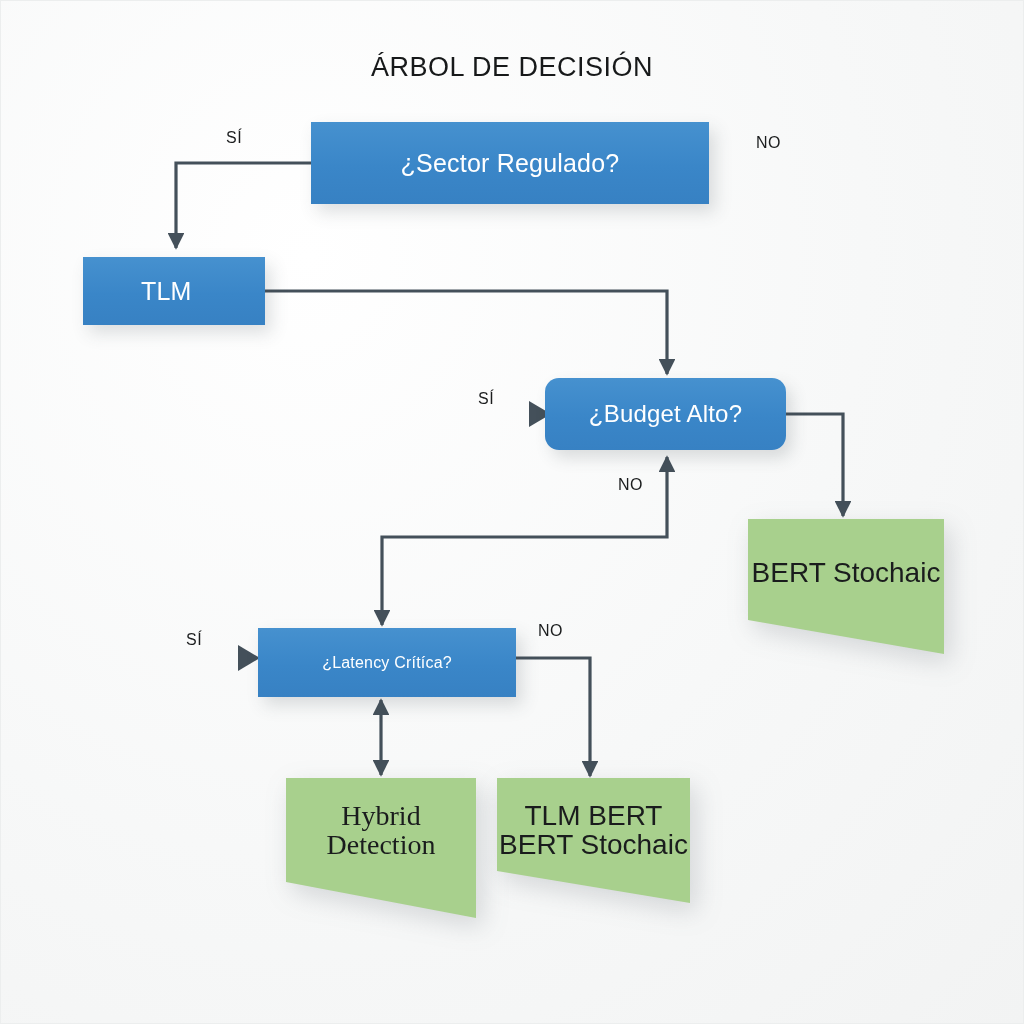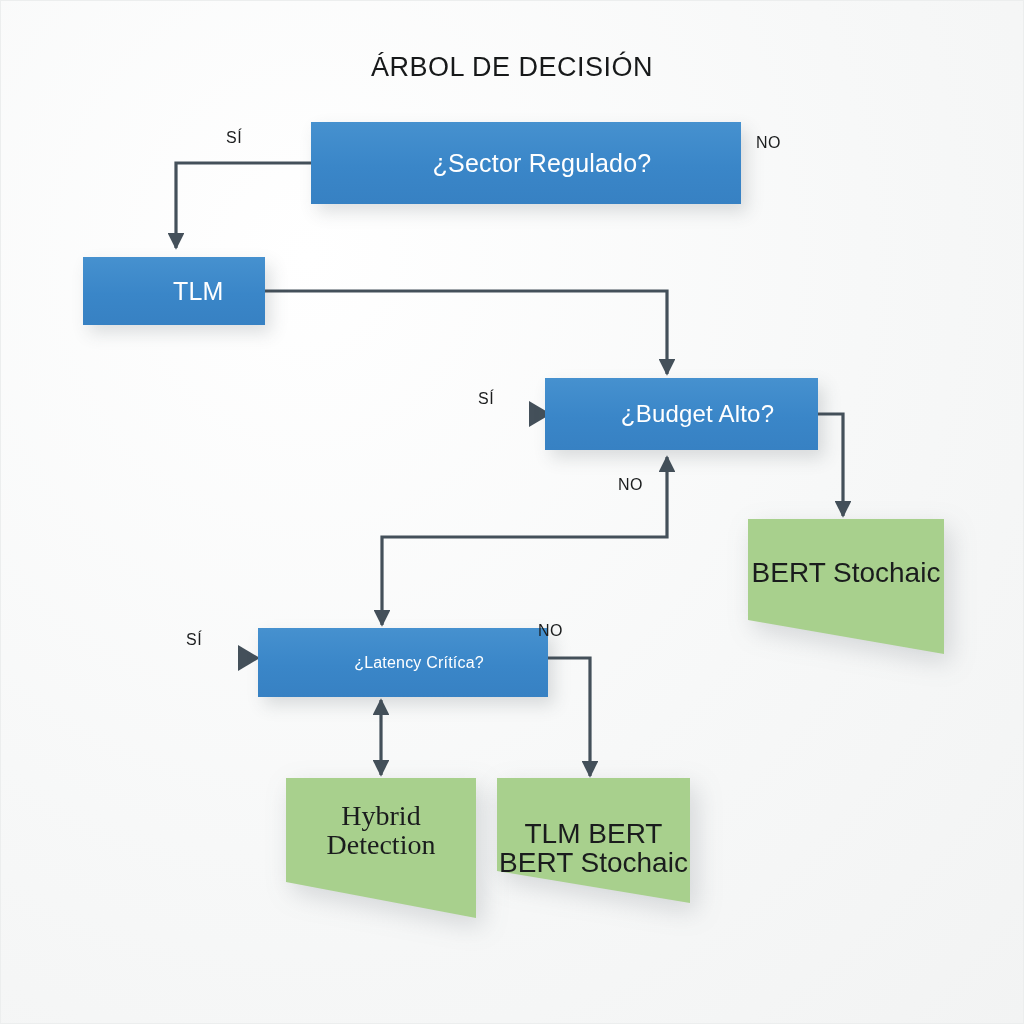--- a/index.html
+++ b/index.html
@@ -56,25 +56,24 @@
     background: linear-gradient(180deg, #4691cf 0%, #3a86c8 55%, #3781c3 100%);
     color: #ffffff;
     display: flex;
     align-items: center;
     justify-content: center;
     font-size: 25px;
     font-weight: 400;
     letter-spacing: 0.2px;
     box-shadow: 6px 8px 16px rgba(60, 70, 80, 0.17);
     white-space: nowrap;
-    padding-left: 32px;
   }
   .node-decision.align-left-ish {
     justify-content: flex-start;
-    padding-left: 90px;
+    padding-left: 58px;
     box-sizing: border-box;
   }
 
   
   .node-leaf-wrap {
     position: absolute;
     filter: drop-shadow(6px 9px 13px rgba(70, 80, 90, 0.20));
   }
   .node-leaf-shape {
     display: block;
@@ -140,21 +139,21 @@
   </svg>
 
   <div class="node-decision" style="left:311px; top:122px; width:398px; height:82px;">
     <span>¿Sector Regulado?</span>
   </div>
 
   <div class="node-decision align-left-ish" style="left:83px; top:257px; width:182px; height:68px; font-size:25px;">
     <span>TLM</span>
   </div>
 
-  <div class="node-decision" style="left:545px; top:378px; width:241px; height:72px; font-size:24px;">
+  <div class="node-decision" style="left:545px; top:378px; width:241px; height:72px; font-size:24px;border-radius:14px;">
     <span>¿Budget Alto?</span>
   </div>
 
   <div class="node-decision" style="left:258px; top:628px; width:258px; height:69px; font-size:16px;">
     <span>¿Latency Crítíca?</span>
   </div>
 
   <div class="node-leaf-wrap" style="left:748px; top:519px; width:196px; height:135px;">
     <svg class="node-leaf-shape" width="196" height="135" viewBox="0 0 196 135">
       <polygon points="0,0 196,0 196,135 0,101" fill="#a8d08d"></polygon>
@@ -167,21 +166,21 @@
       <polygon points="0,0 190,0 190,140 0,104" fill="#a8d08d"></polygon>
     </svg>
     <div class="node-leaf-label" style="top:23px;">Hybrid
 Detection</div>
   </div>
 
   <div class="node-leaf-wrap" style="left:497px; top:778px; width:193px; height:125px;">
     <svg class="node-leaf-shape" width="193" height="125" viewBox="0 0 193 125">
       <polygon points="0,0 193,0 193,125 0,93" fill="#a8d08d"></polygon>
     </svg>
-    <div class="node-leaf-label" style="top:41px;">TLM BERT
+    <div class="node-leaf-label" style="top:23px;">TLM BERT
 BERT Stochaic</div>
   </div>
 
   <div class="edge-label" style="left:226px; top:129px;">SÍ</div>
 
   <div class="edge-label" style="left:756px; top:134px;">NO</div>
 
   <div class="edge-label" style="left:478px; top:390px;">SÍ</div>
 
   <div class="edge-label" style="left:618px; top:476px;">NO</div>

